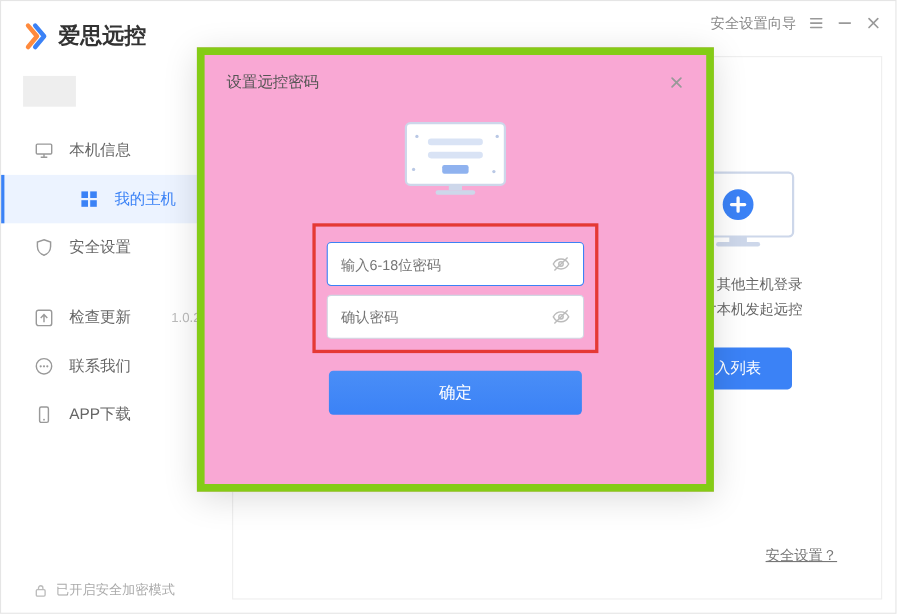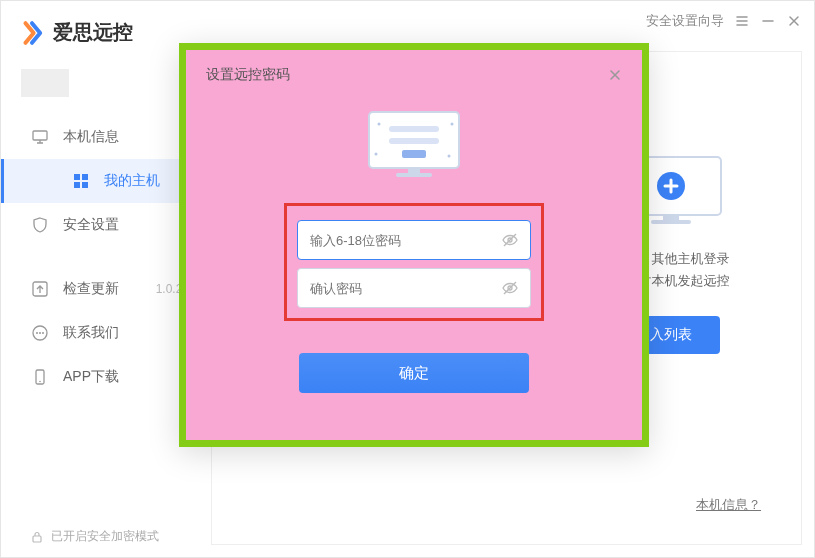--- a/index.html
+++ b/index.html
@@ -28,21 +28,21 @@
 .bg-text { font-size: 13px; color: #666; line-height: 22px; }
 .bg-btn { display: inline-block; background: #3b82f6; color: #fff; border: none; border-radius: 4px; padding: 10px 28px; font-size: 14px; margin-top: 24px; cursor: pointer; }
 .bg-link { position: absolute; right: 40px; bottom: 30px; font-size: 13px; color: #777; text-decoration: underline; cursor: pointer; }
 
 .modal { position: absolute; left: 178px; top: 42px; width: 470px; height: 404px; background: #f9a8d4; box-shadow: 0 6px 30px rgba(0,0,0,0.15); border: 7px solid #84cc16; z-index: 10; }
 .modal-header { height: 50px; display: flex; align-items: center; justify-content: space-between; padding: 0 20px; font-size: 14px; color: #555; }
 .modal-close { cursor: pointer; color: #999; font-size: 18px; }
 .modal-body { text-align: center; padding: 6px 40px 20px; }
 .modal .illus { width: 120px; height: 85px; margin: 0 auto 12px; }
 .modal-desc { font-size: 14px; color: #555; line-height: 24px; margin-bottom: 18px; }
-.highlight-box { border: 3px solid #e53935; padding: 6px 10px 10px; width: 260px; margin: 0 auto 32px; }
+.highlight-box { border: 3px solid #e53935; padding: 6px 10px 10px; width: 260px; margin: 0 auto 16px; }
 .pwd-field { position: relative; margin-top: 8px; }
 .pwd-field input { width: 100%; height: 40px; border: 1px solid #d0d7e2; border-radius: 4px; padding: 0 40px 0 12px; font-size: 13px; color: #333; outline: none; }
 .eye-icon { position: absolute; right: 12px; top: 50%; transform: translateY(-50%); color: #bbb; width: 18px; height: 18px; cursor: pointer; }
 .confirm-btn { width: 230px; height: 40px; background: linear-gradient(#4a8ef7,#3b82f6); color: #fff; border: none; border-radius: 4px; font-size: 15px; cursor: pointer; }
 svg { display: block; }
 </style>
 </head>
 <body>
 
 <div class="titlebar">
@@ -153,21 +153,21 @@
           <circle cx="60" cy="34" r="14" fill="#3b82f6"></circle>
           <path d="M54 34h12M60 28v12" stroke="#fff" stroke-width="3" stroke-linecap="round"></path>
           <rect x="52" y="63" width="16" height="5" fill="#cdd7ea"></rect>
           <rect x="40" y="68" width="40" height="4" rx="2" fill="#cdd7ea"></rect>
         </svg>
     </div>
     <div class="bg-text">列表，其他主机登录</div>
     <div class="bg-text">轻松对本机发起远控</div>
     <button class="bg-btn">入列表</button>
   </div>
-  <span class="bg-link">本机信息？</span>
+  <span class="bg-link">安全设置？</span>
 </div>
 
 <div class="modal">
   <div class="modal-header">
     <span>设置远控密码</span>
     <span class="modal-close">
       <svg width="14" height="14" viewBox="0 0 14 14">
           <path d="M3 3l8 8M11 3l-8 8" stroke="#999" stroke-width="1.6" stroke-linecap="round"></path>
         </svg>
     </span>

